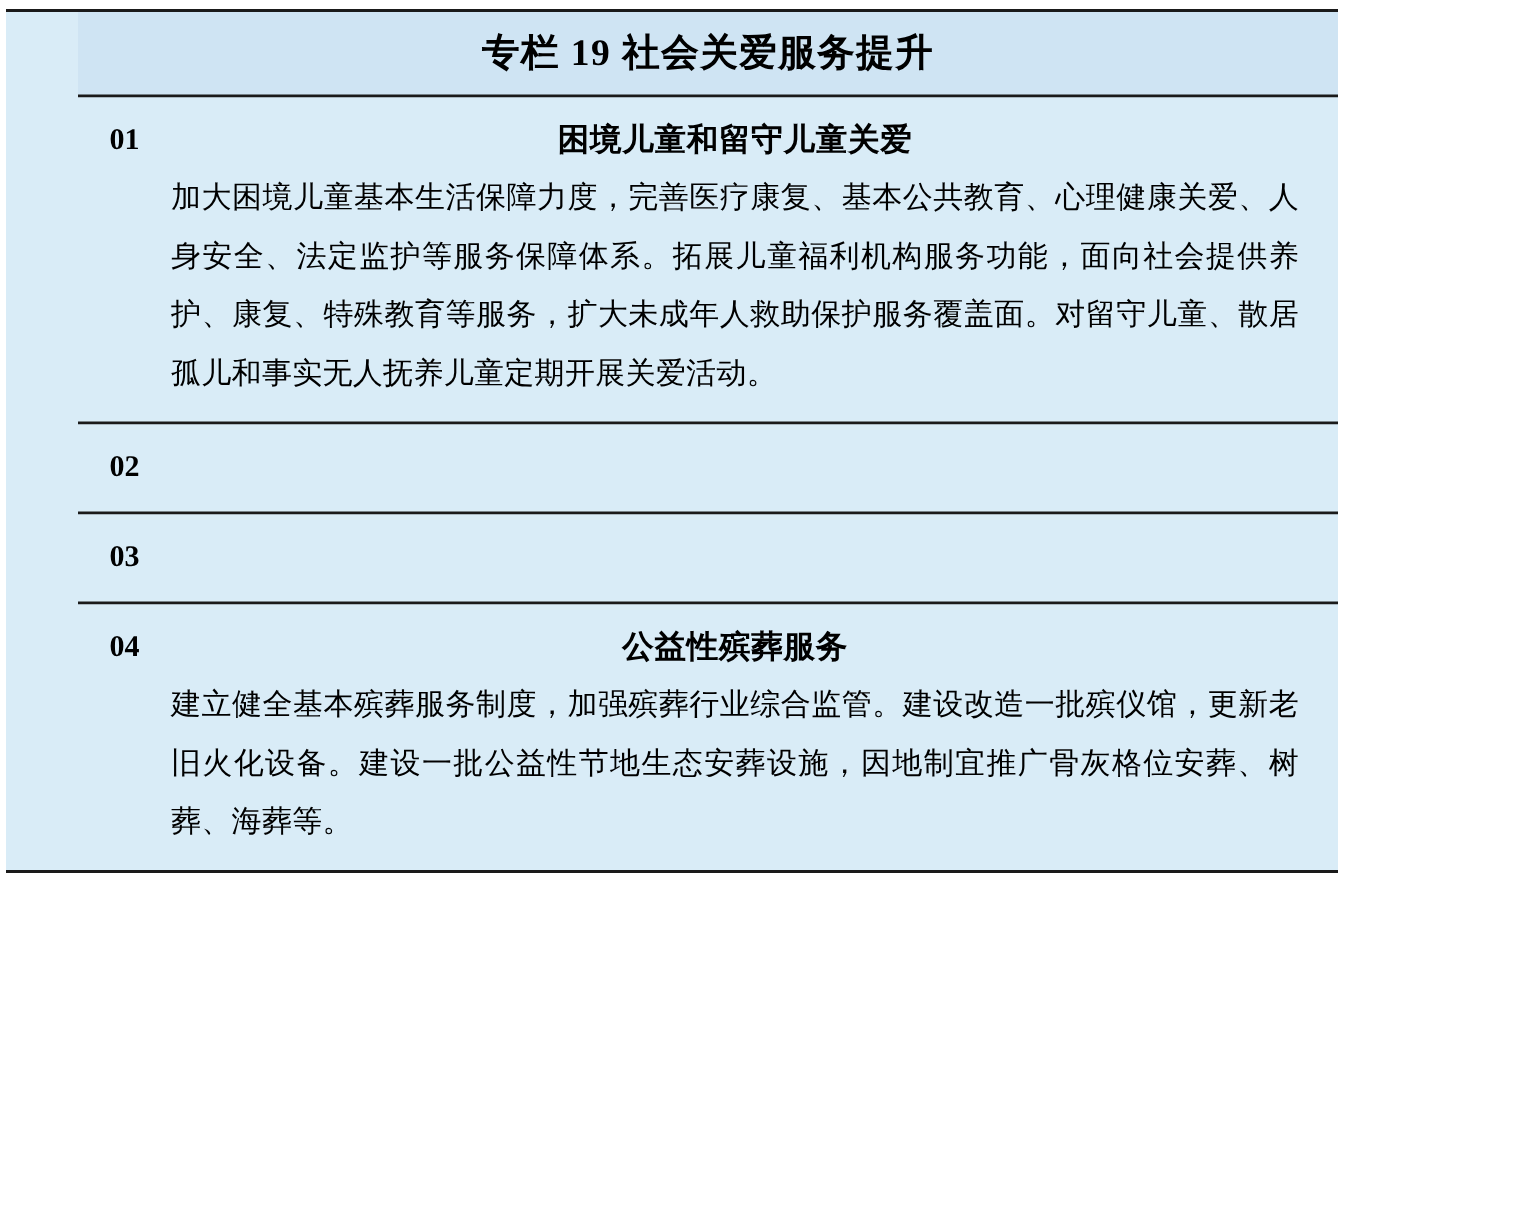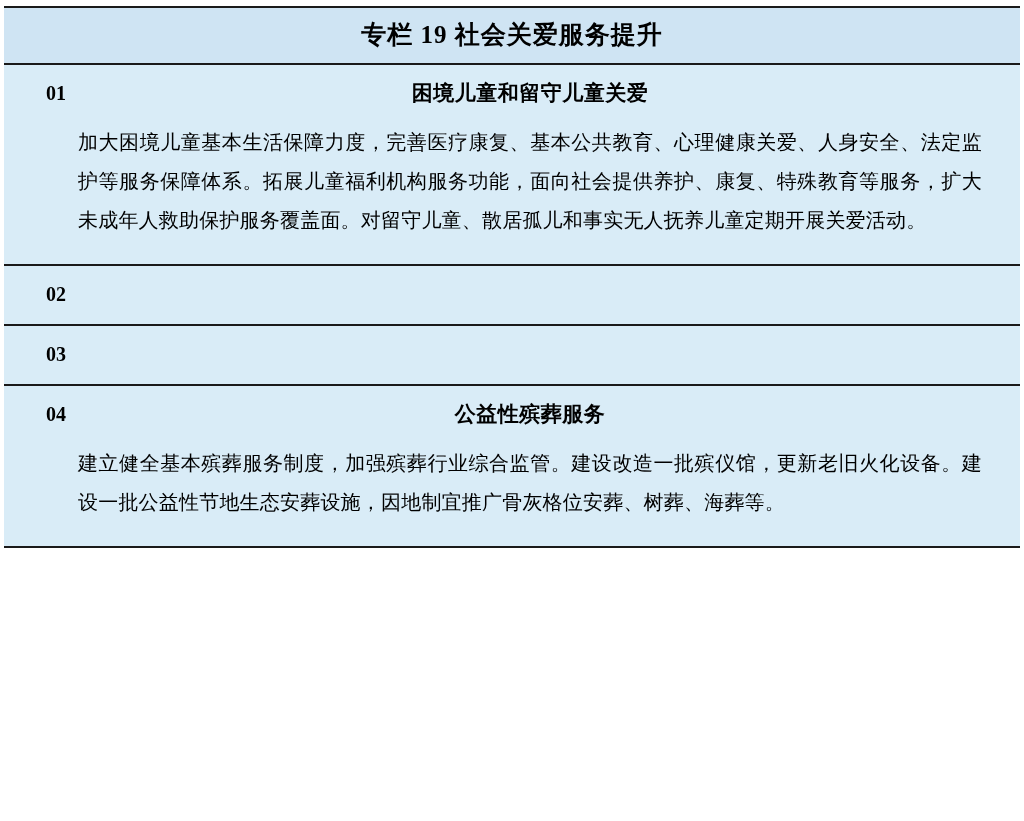--- a/index.html
+++ b/index.html
@@ -11,25 +11,26 @@
     width: 1024px;
     height: 821px;
     font-family: "Liberation Serif", "DejaVu Serif", serif;
     color: #000000;
     overflow: hidden;
   }
   .panel {
     position: absolute;
     left: 4px;
     top: 6px;
-    width: 1016px;
+    width: 888px;
     box-sizing: border-box;
     border-top: 2px solid #1a1a1a;
     border-bottom: 2px solid #1a1a1a;
     background: #d9ecf7;
+    padding-left: 48px;
   }
   .panel-header {
     background: #cfe4f3;
     border-bottom: 2px solid #1a1a1a;
     text-align: center;
     padding: 10px 0 12px 0;
   }
   .panel-title {
     font-size: 25px;
     font-weight: bold;
@@ -42,21 +43,21 @@
     border-bottom: 2px solid #1a1a1a;
     padding: 10px 0 12px 0;
     background: #d9ecf7;
   }
   .row:last-child {
     border-bottom: none;
   }
   .row-num {
     width: 62px;
     flex: 0 0 62px;
-    text-align: right;
+    text-align: center;
     font-size: 20px;
     font-weight: bold;
     line-height: 36px;
     font-family: "Liberation Serif", "DejaVu Serif", serif;
   }
   .row-body {
     flex: 1 1 auto;
     padding-right: 26px;
   }
   .item-title {
@@ -65,21 +66,21 @@
     line-height: 36px;
     margin: 0 0 2px 0;
     letter-spacing: 0.5px;
     text-align: center;
   }
   .item-text {
     font-size: 20px;
     line-height: 39px;
     text-align: justify;
     text-justify: inter-ideograph;
-    margin: 12px;
+    margin: 0;
     letter-spacing: 0.2px;
   }
 </style>
 </head>
 <body>
 
 <div class="panel">
 
   <div class="panel-header">
     <div class="panel-title">专栏 19   社会关爱服务提升</div>

